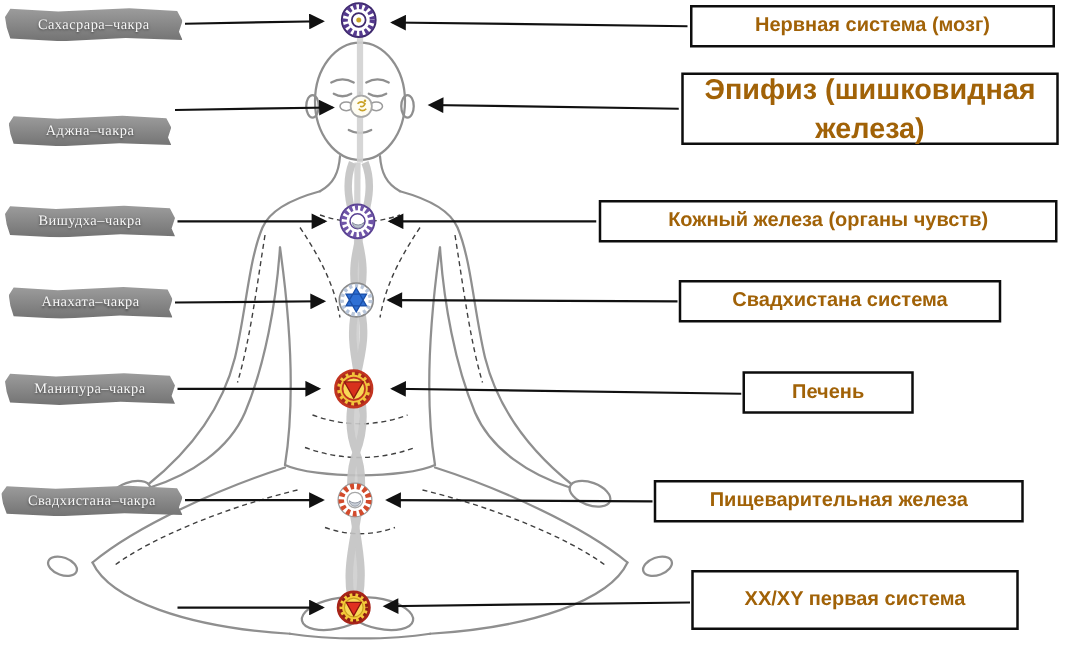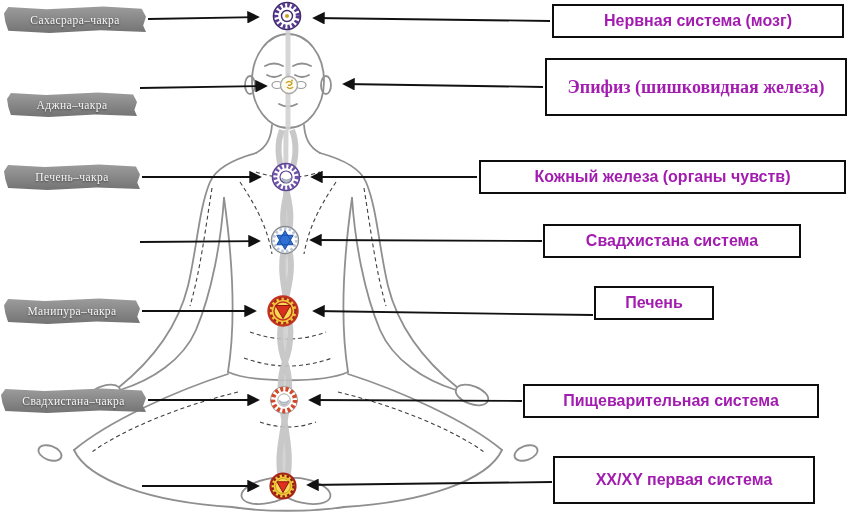--- a/index.html
+++ b/index.html
@@ -22,29 +22,29 @@
     letter-spacing:0.4px;
     text-shadow:0 1px 2px rgba(0,0,0,0.55);
     white-space:nowrap;
     text-align:center;
   }
   .sysbox{
     position:absolute;
     display:flex;align-items:center;justify-content:center;
     background:#ffffff;
     border:2px solid #0d0d0d;
-    color:#a21caf;
+    color:#a16207;
     font-weight:700;
     font-size:16px;
     text-align:center;
     line-height:1.35;
     box-sizing:border-box;
     padding:0 6px;
   }
-  .sysbox.big{font-size:18px;font-family:Liberation Serif, serif;}
+  .sysbox.big{font-size:23px;}
 </style>
 </head>
 <body>
 
 <div class="stage">
 
   <svg class="art" viewBox="0 0 859 530" aria-hidden="true">
     <defs>
       <marker id="ah" viewBox="0 0 10 10" refX="8.5" refY="5" markerWidth="8" markerHeight="7" orient="auto">
         <path d="M0,0 L10,5 L0,10 Z" fill="#111111"></path>
@@ -167,44 +167,47 @@
     </g>
   </svg>
 
   <div class="ribbon" style="left:4px;top:6px;width:142px;height:27px">
       <span>Сахасрара–чакра</span>
     </div>
   <div class="ribbon" style="left:7px;top:92px;width:130px;height:25px">
       <span>Аджна–чакра</span>
     </div>
   <div class="ribbon" style="left:4px;top:164px;width:136px;height:26px">
-      <span>Печень–чакра</span>
+      <span>Вишудха–чакра</span>
+    </div>
+  <div class="ribbon" style="left:7px;top:229px;width:131px;height:26px">
+      <span>Анахата–чакра</span>
     </div>
   <div class="ribbon" style="left:1px;top:388px;width:145px;height:25px">
       <span>Свадхистана–чакра</span>
     </div>
   <div class="ribbon" style="left:4px;top:298px;width:136px;height:26px">
       <span>Манипура–чакра</span>
     </div>
 
   <div class="sysbox" style="left:552px;top:4px;width:292px;height:34px">
       <span>Нервная система (мозг)</span>
     </div>
   <div class="sysbox big" style="left:545px;top:58px;width:302px;height:58px">
       <span>Эпифиз (шишковидная железа)</span>
     </div>
   <div class="sysbox" style="left:479px;top:160px;width:367px;height:34px">
       <span>Кожный железа (органы чувств)</span>
     </div>
   <div class="sysbox" style="left:543px;top:224px;width:258px;height:34px">
       <span>Свадхистана система</span>
     </div>
-  <div class="sysbox" style="left:594px;top:286px;width:120px;height:34px">
+  <div class="sysbox" style="left:594px;top:297px;width:137px;height:34px">
       <span>Печень</span>
     </div>
   <div class="sysbox" style="left:523px;top:384px;width:296px;height:34px">
-      <span>Пищеварительная система</span>
+      <span>Пищеварительная железа</span>
     </div>
   <div class="sysbox" style="left:553px;top:456px;width:262px;height:48px">
       <span>XX/XY первая система</span>
     </div>
 
 </div>
 
 </body></html>

